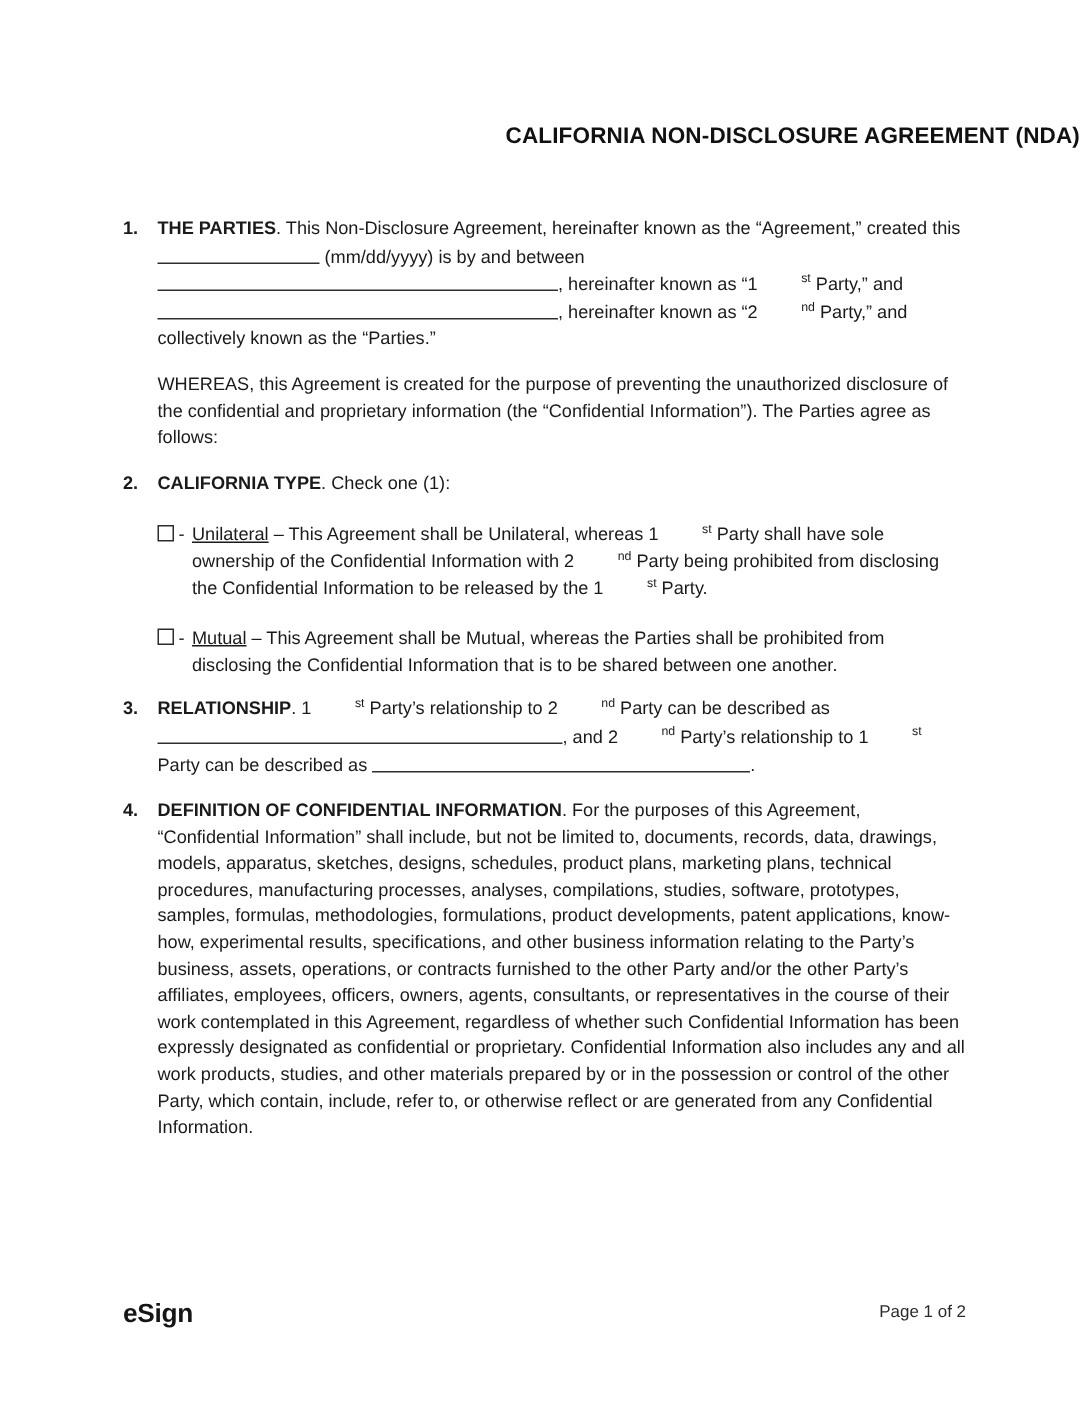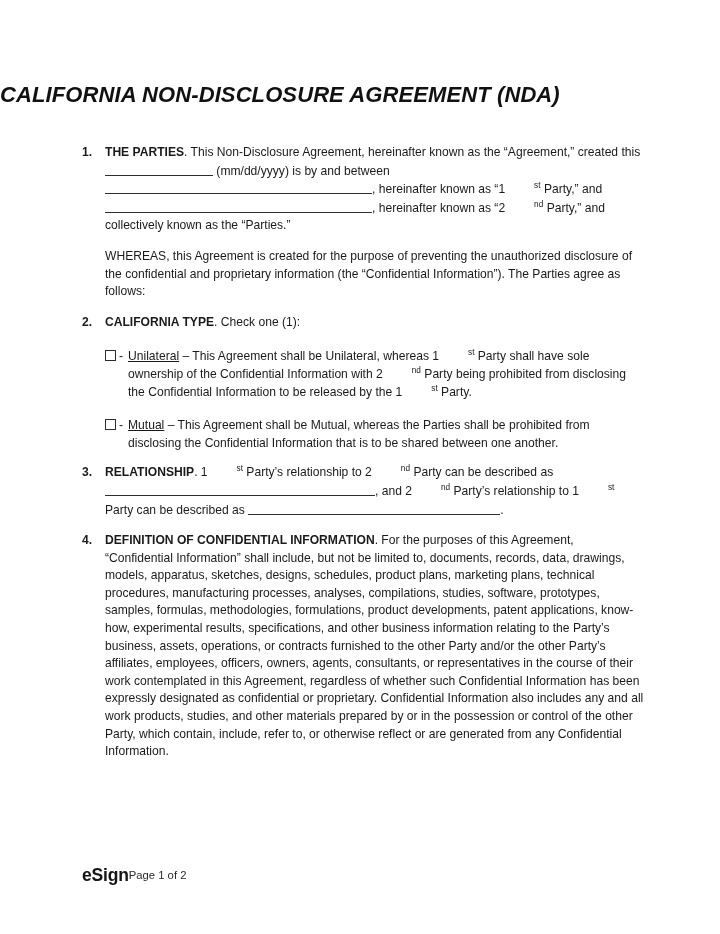--- a/index.html
+++ b/index.html
@@ -17,26 +17,25 @@
     overflow: hidden;
     box-sizing: border-box;
   }
 
   
   .doc-title {
     position: absolute;
     top: 82px;
     left: 0;
     width: 720px;
-    text-align: left;
-    font-size: 22px;
+    text-align: right;
+    font-size: 15px;
     font-weight: bold;
     letter-spacing: 0.1px;
     color: #111111;
-    font-style: italic;
   }
 
   
   .body-wrap {
     position: absolute;
     top: 144px;
     left: 82px;
     width: 562px;
   }
 
@@ -119,20 +118,21 @@
 
   
   .footer {
     position: absolute;
     left: 82px;
     right: 76px;
     top: 862px;
     height: 26px;
     display: flex;
     align-items: center;
+    justify-content: space-between;
   }
   .brand {
     font-size: 17.5px;
     font-weight: bold;
     color: #151515;
     letter-spacing: -0.2px;
   }
   .page-num {
     font-size: 11.3px;
     color: #2a2a2a;

